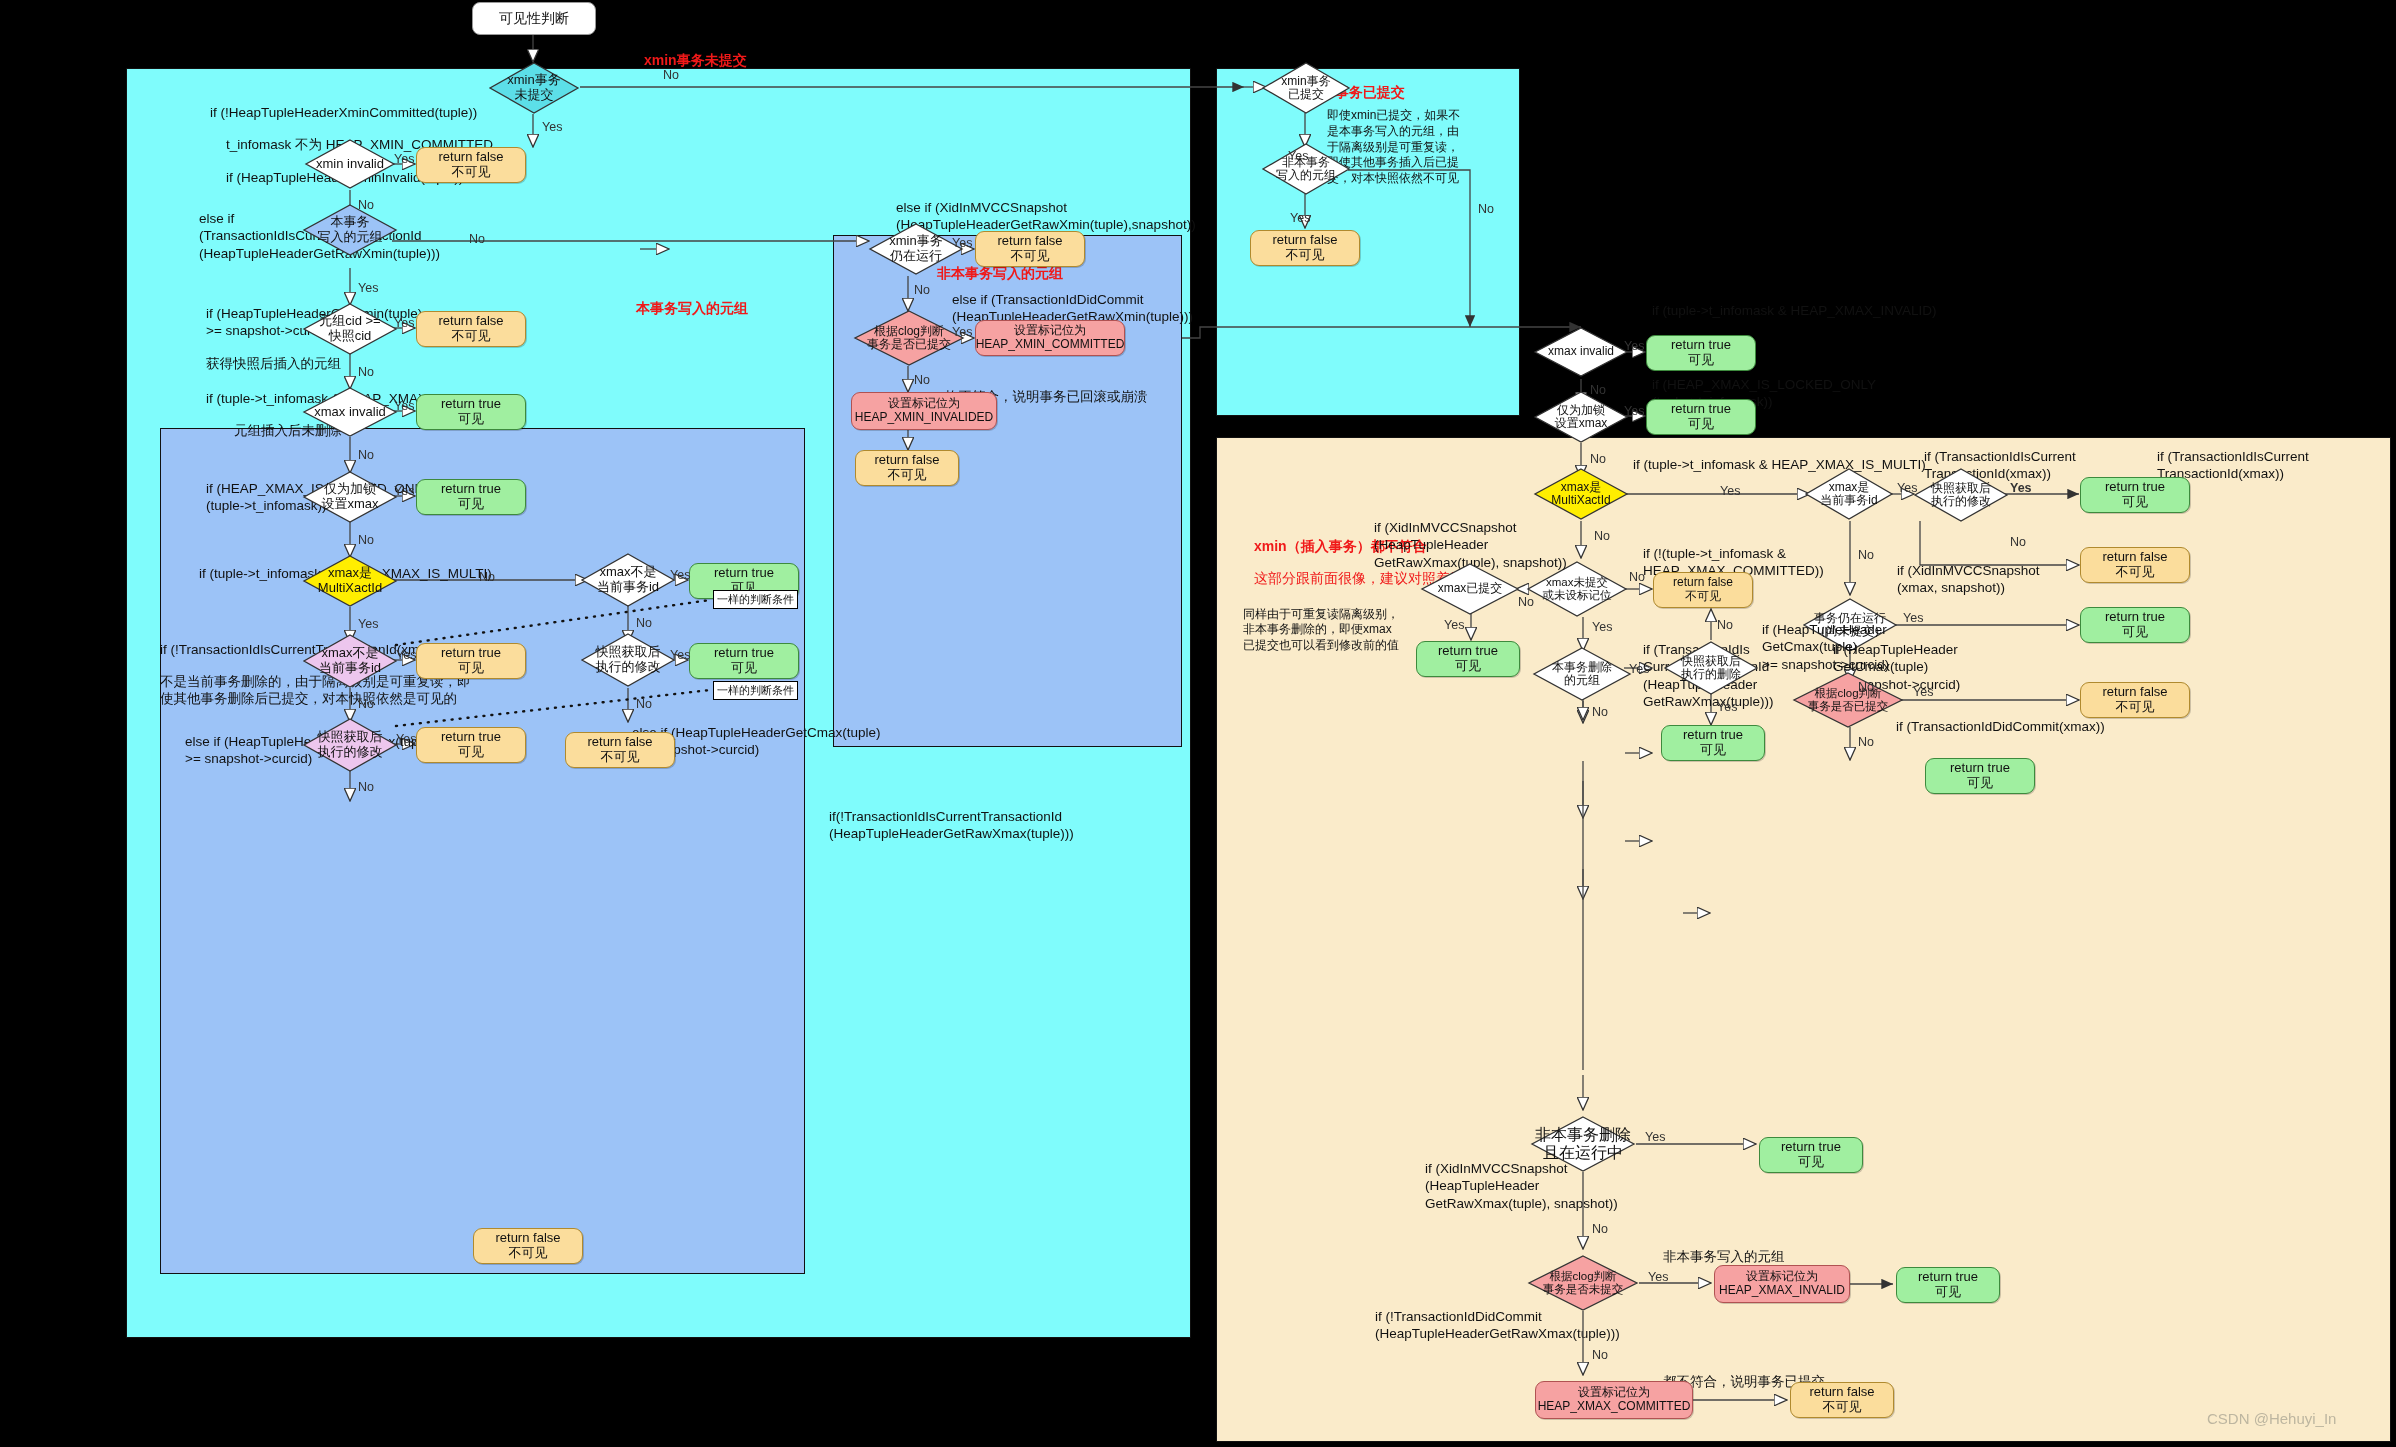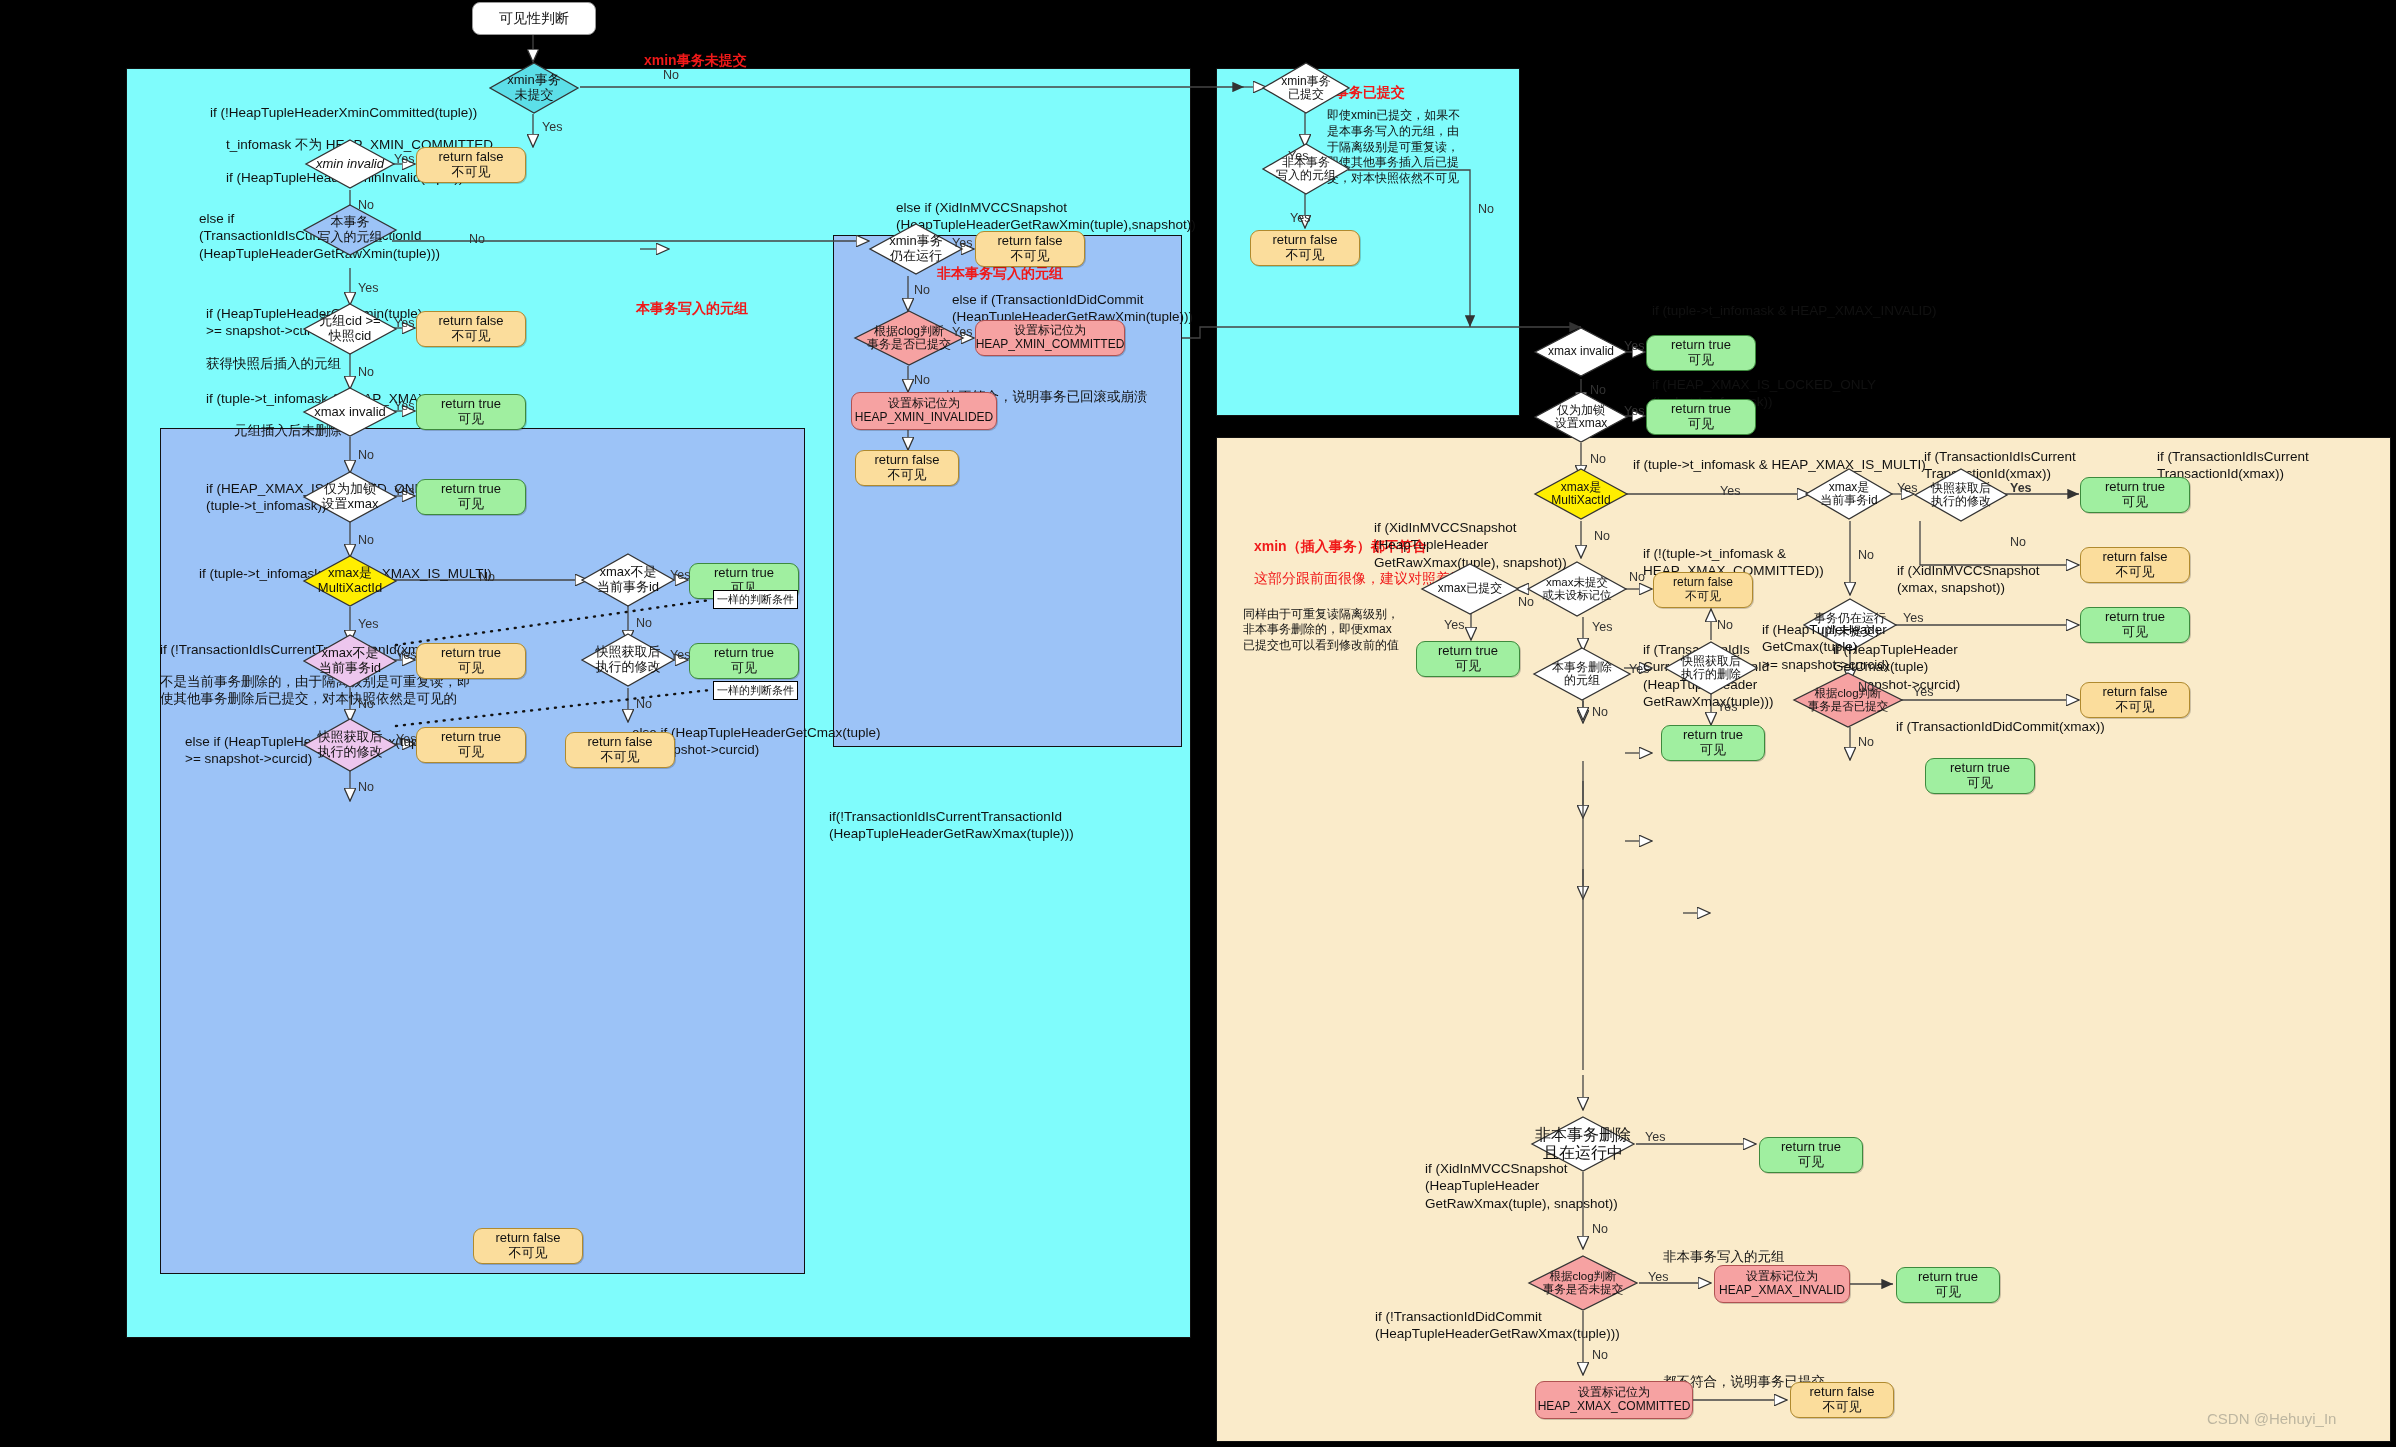--- a/index.html
+++ b/index.html
@@ -152,21 +152,21 @@
 
   <div class="dia" style="left:489px;top:62px;width:90px;height:52px;">
     <svg width="90" height="52">
         <polygon points="45,1 89,26 45,51 1,26" fill="#5cdfe8" stroke="#333" stroke-width="1.3"></polygon>
       </svg>
     <div class="lbl" style="white-space:pre-line;">xmin事务
 未提交</div>
   </div>
 
   <div class="txt" style="left:226px;top:169px;">if (HeapTupleHeaderXminInvalid(tuple))</div>
-  <div class="dia" style="left:305px;top:139px;width:90px;height:50px;font-style:italic;">
+  <div class="dia" style="left:305px;top:139px;width:90px;height:50px;">
     <svg width="90" height="50">
         <polygon points="45,1 89,25 45,49 1,25" fill="#fff" stroke="#333" stroke-width="1.3"></polygon>
       </svg>
     <div class="lbl" style="white-space:pre-line;">xmin invalid</div>
   </div>
   <div class="node box box-orange" style="left:416px;top:147px;width:110px;height:36px;white-space:pre-line;">return false
 不可见</div>
 
   <div class="txt" style="left:199px;top:210px;">else if
 (TransactionIdIsCurrentTransactionId

